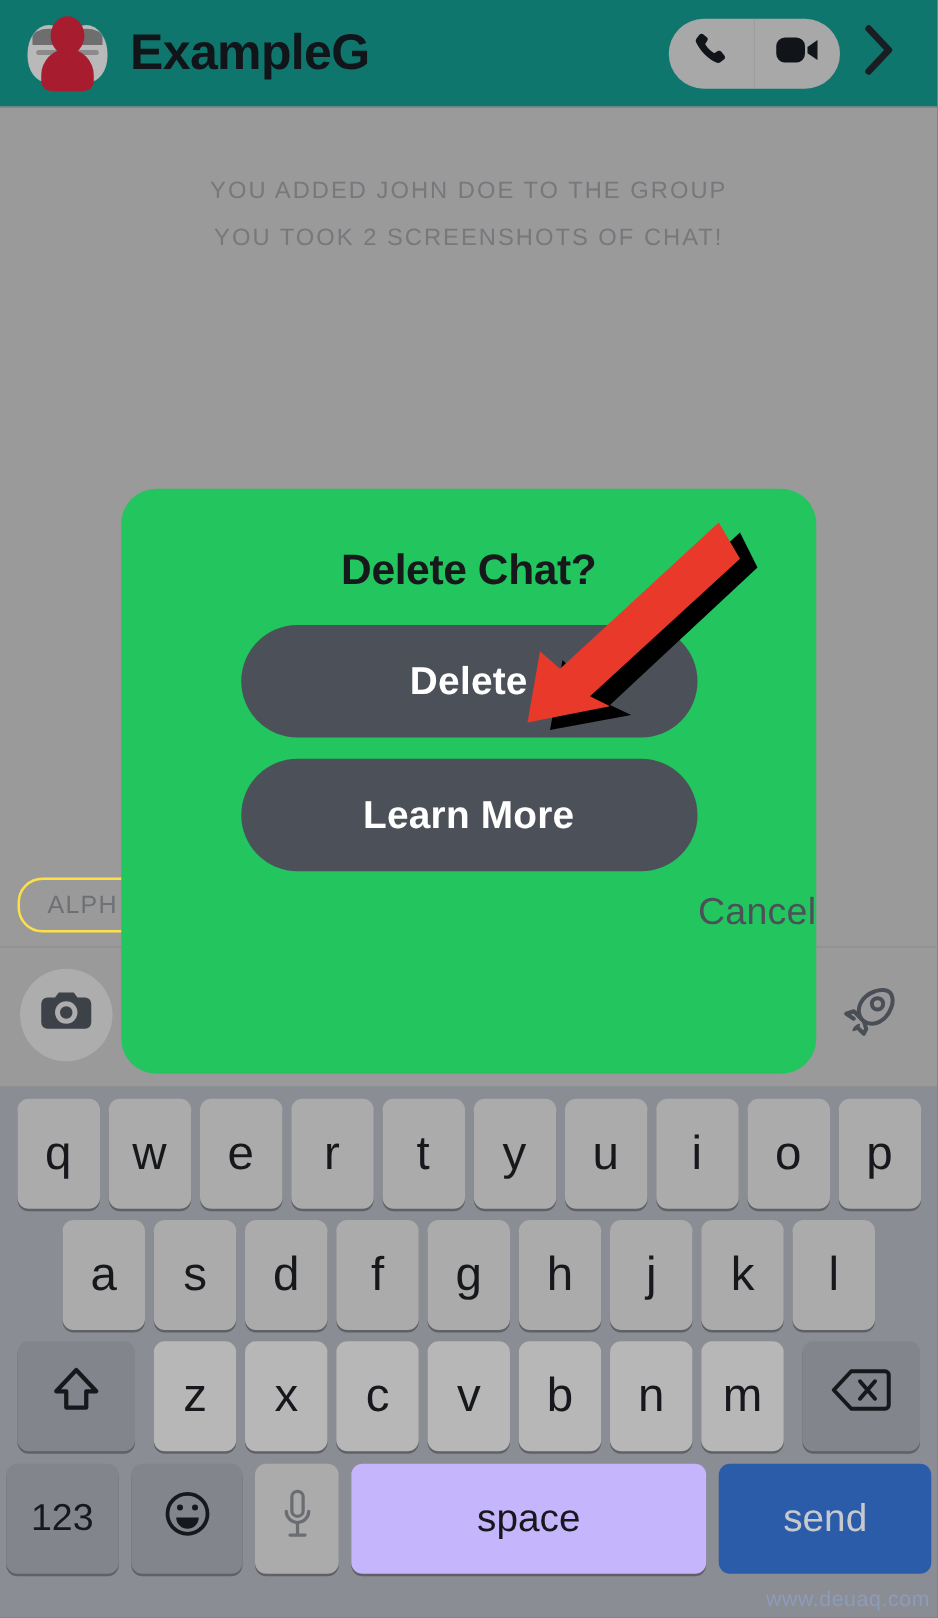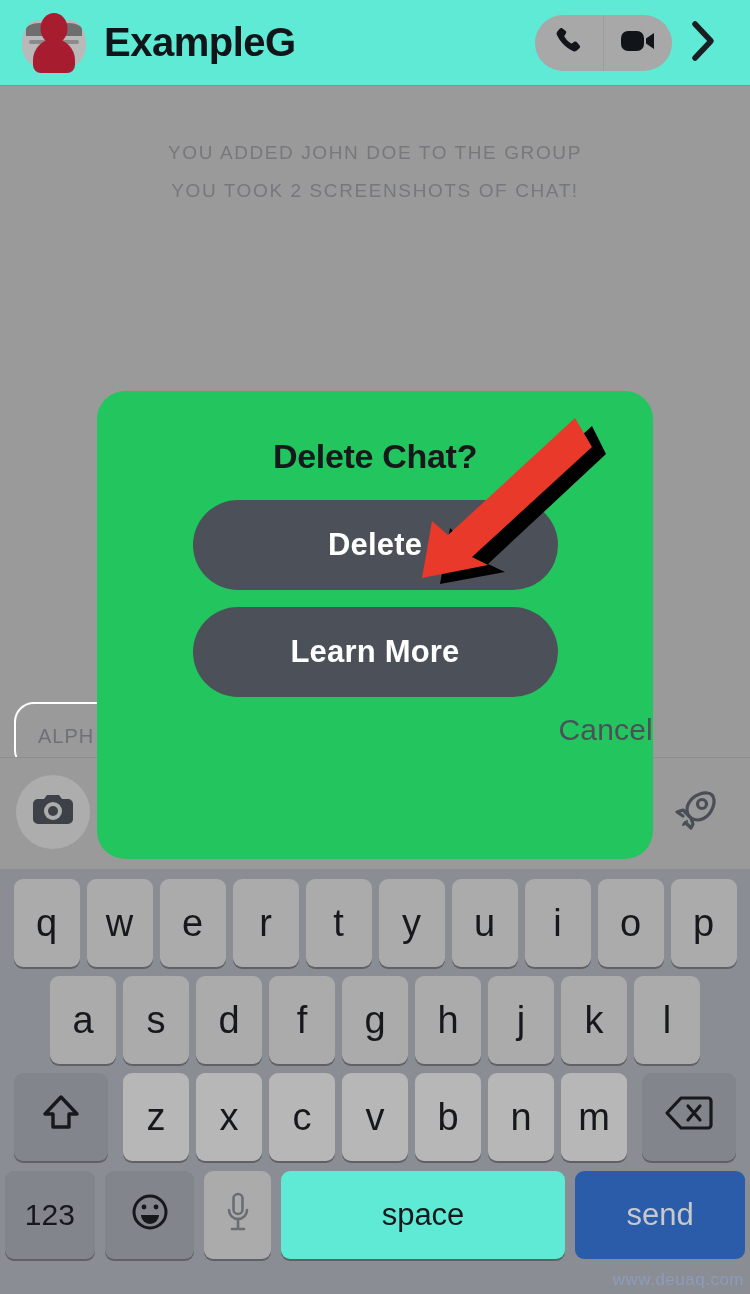--- a/index.html
+++ b/index.html
@@ -17,21 +17,21 @@
     overflow: hidden;
     background: #9a9a9a;
     user-select: none;
   }
 
   
   #header {
     position: absolute;
     left: 0; top: 0;
     width: 750px; height: 86px;
-    background: #5eead4;
+    background: #0f766e;
     border-bottom: 1px solid #8d8d8d;
     box-sizing: border-box;
     display: flex;
     align-items: center;
   }
   #avatar {
     position: relative;
     width: 64px; height: 64px;
     margin-left: 22px;
     flex: 0 0 auto;
@@ -143,22 +143,22 @@
   
   #chip-row {
     position: absolute;
     left: 14px; top: 702px;
   }
   #alpha-chip {
     display: inline-flex;
     align-items: center;
     justify-content: center;
     height: 40px;
-    padding: 12px 22px;
-    border: 2px solid #ffffff;
+    padding: 0 22px;
+    border: 2px solid #fde047;
     border-radius: 20px;
     font-size: 20px;
     letter-spacing: 1px;
     color: #6e7074;
     font-weight: 500;
     white-space: nowrap;
   }
 
   
   #input-bar {
@@ -289,21 +289,21 @@
   }
   #row3-spacer { width: 8px; }
   .key-fn {
     height: 88px;
     margin: 0 5px;
     font-size: 30px;
   }
   #num-key  { width: 92px; }
   #emoji-key{ width: 92px; }
   #mic-key  { width: 68px; background: #ababab; }
-  #space-key{ width: 292px; background: #5eead4; font-size: 31px; }
+  #space-key{ width: 292px; background: #c4b5fd; font-size: 31px; }
   #send-key {
     width: 174px;
     background: #2a5caa;
     color: #c7c9cc;
     font-size: 31px;
     box-shadow: none;
     border-radius: 9px;
   }
 
   #watermark {

